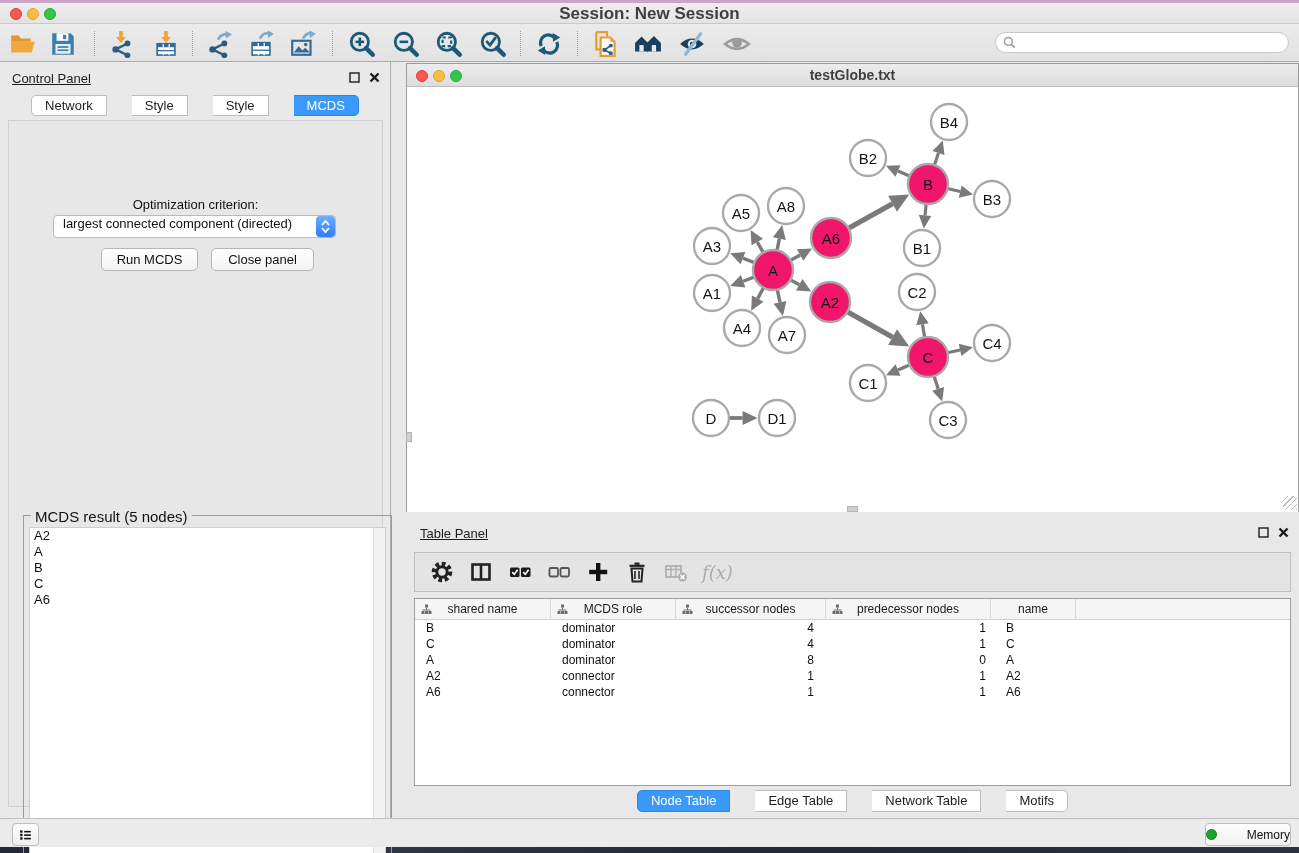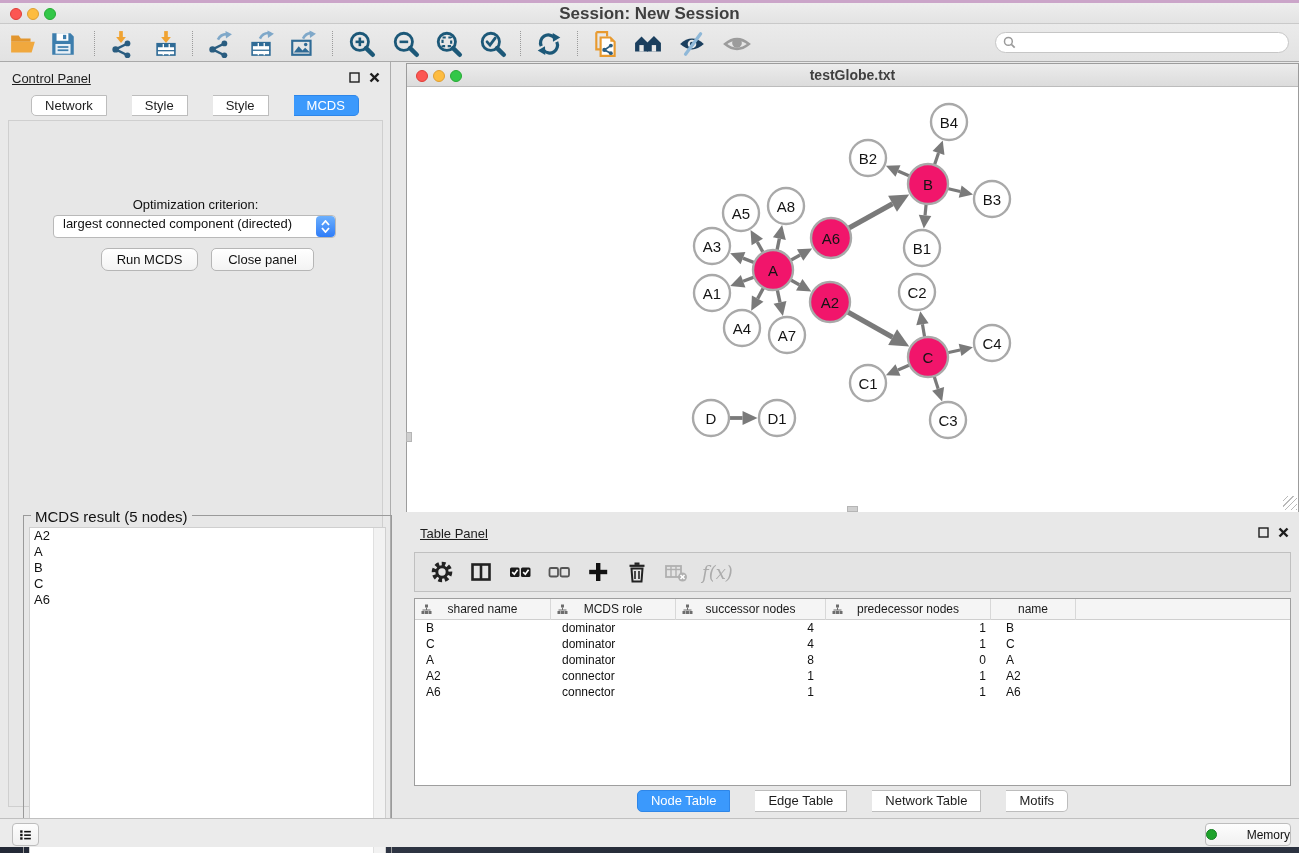--- a/index.html
+++ b/index.html
@@ -36,21 +36,21 @@
   .seg .tab { height:21px; line-height:19px; font-size:13px; color:#1d1d1d; background:#fff; border:1px solid #bdbdbd; border-left:none; padding:0 13px; text-align:center; cursor:pointer; }
   .seg .tab:first-child { border-left:1px solid #bdbdbd; border-radius:5px 0 0 5px; }
   .seg .tab:last-child { border-radius:0 5px 5px 0; }
   .seg .tab.sel { background:#3b99fc; border-color:#2e86e8; color:#fff; }
   .cp-content { left:8px; top:58px; width:375px; height:687px; background:#e7e7e7; border:1px solid #cfcfcf; }
   .opt-label { left:0; top:76px; width:100%; text-align:center; font-size:13px; color:#111; }
   .dropdown { left:44px; top:94px; width:283px; height:23px; background:#fff; border:1px solid #b9b9b9; border-radius:4px; display:flex; align-items:flex-start; cursor:pointer; }
   .dropdown .dd-text { flex:1; font-size:13px; color:#111; padding-left:9px; white-space:nowrap; }
   .dd-stepper { width:19px; height:21px; margin-right:0px; border-radius:4px; background:linear-gradient(#6cb0fd,#2f7cf8); display:flex; flex-direction:column; align-items:center; justify-content:center; gap:1px; }
   .btn { height:23px; background:linear-gradient(#ffffff,#f3f3f3); border:1px solid #b6b6b6; border-radius:5px; font-size:13px; color:#111; text-align:center; line-height:21px; cursor:pointer; }
-  .run-btn { left:92px; top:127px; width:97px;border-radius:7px; }
+  .run-btn { left:92px; top:127px; width:97px; }
   .closep-btn { left:202px; top:127px; width:103px; }
   .groupbox { left:14px; top:394px; width:369px; height:345px; border:1px solid #9a9a9a; }
   .groupbox-label { left:7px; top:-8px; background:#e7e7e7; padding:0 4px; font-size:15px; color:#111; }
   .result-list { left:5px; top:11px; width:357px; height:327px; background:#fff; border:1px solid #cfcfcf; overflow:hidden; }
   .result-list .scrolltrack { position:absolute; right:0; top:0; width:12px; height:100%; background:#f2f2f2; border-left:1px solid #e0e0e0; }
   .result-item { font-size:13px; color:#111; line-height:16px; padding-left:4px; cursor:default; }
 
   
   .net-window { left:406px; top:63px; width:893px; height:449px; background:#fff; border:1px solid #9c9c9c; }
   .net-titlebar { left:0; top:0; width:100%; height:23px; background:linear-gradient(#ececec,#dcdcdc); border-bottom:1px solid #bcbcbc; }

